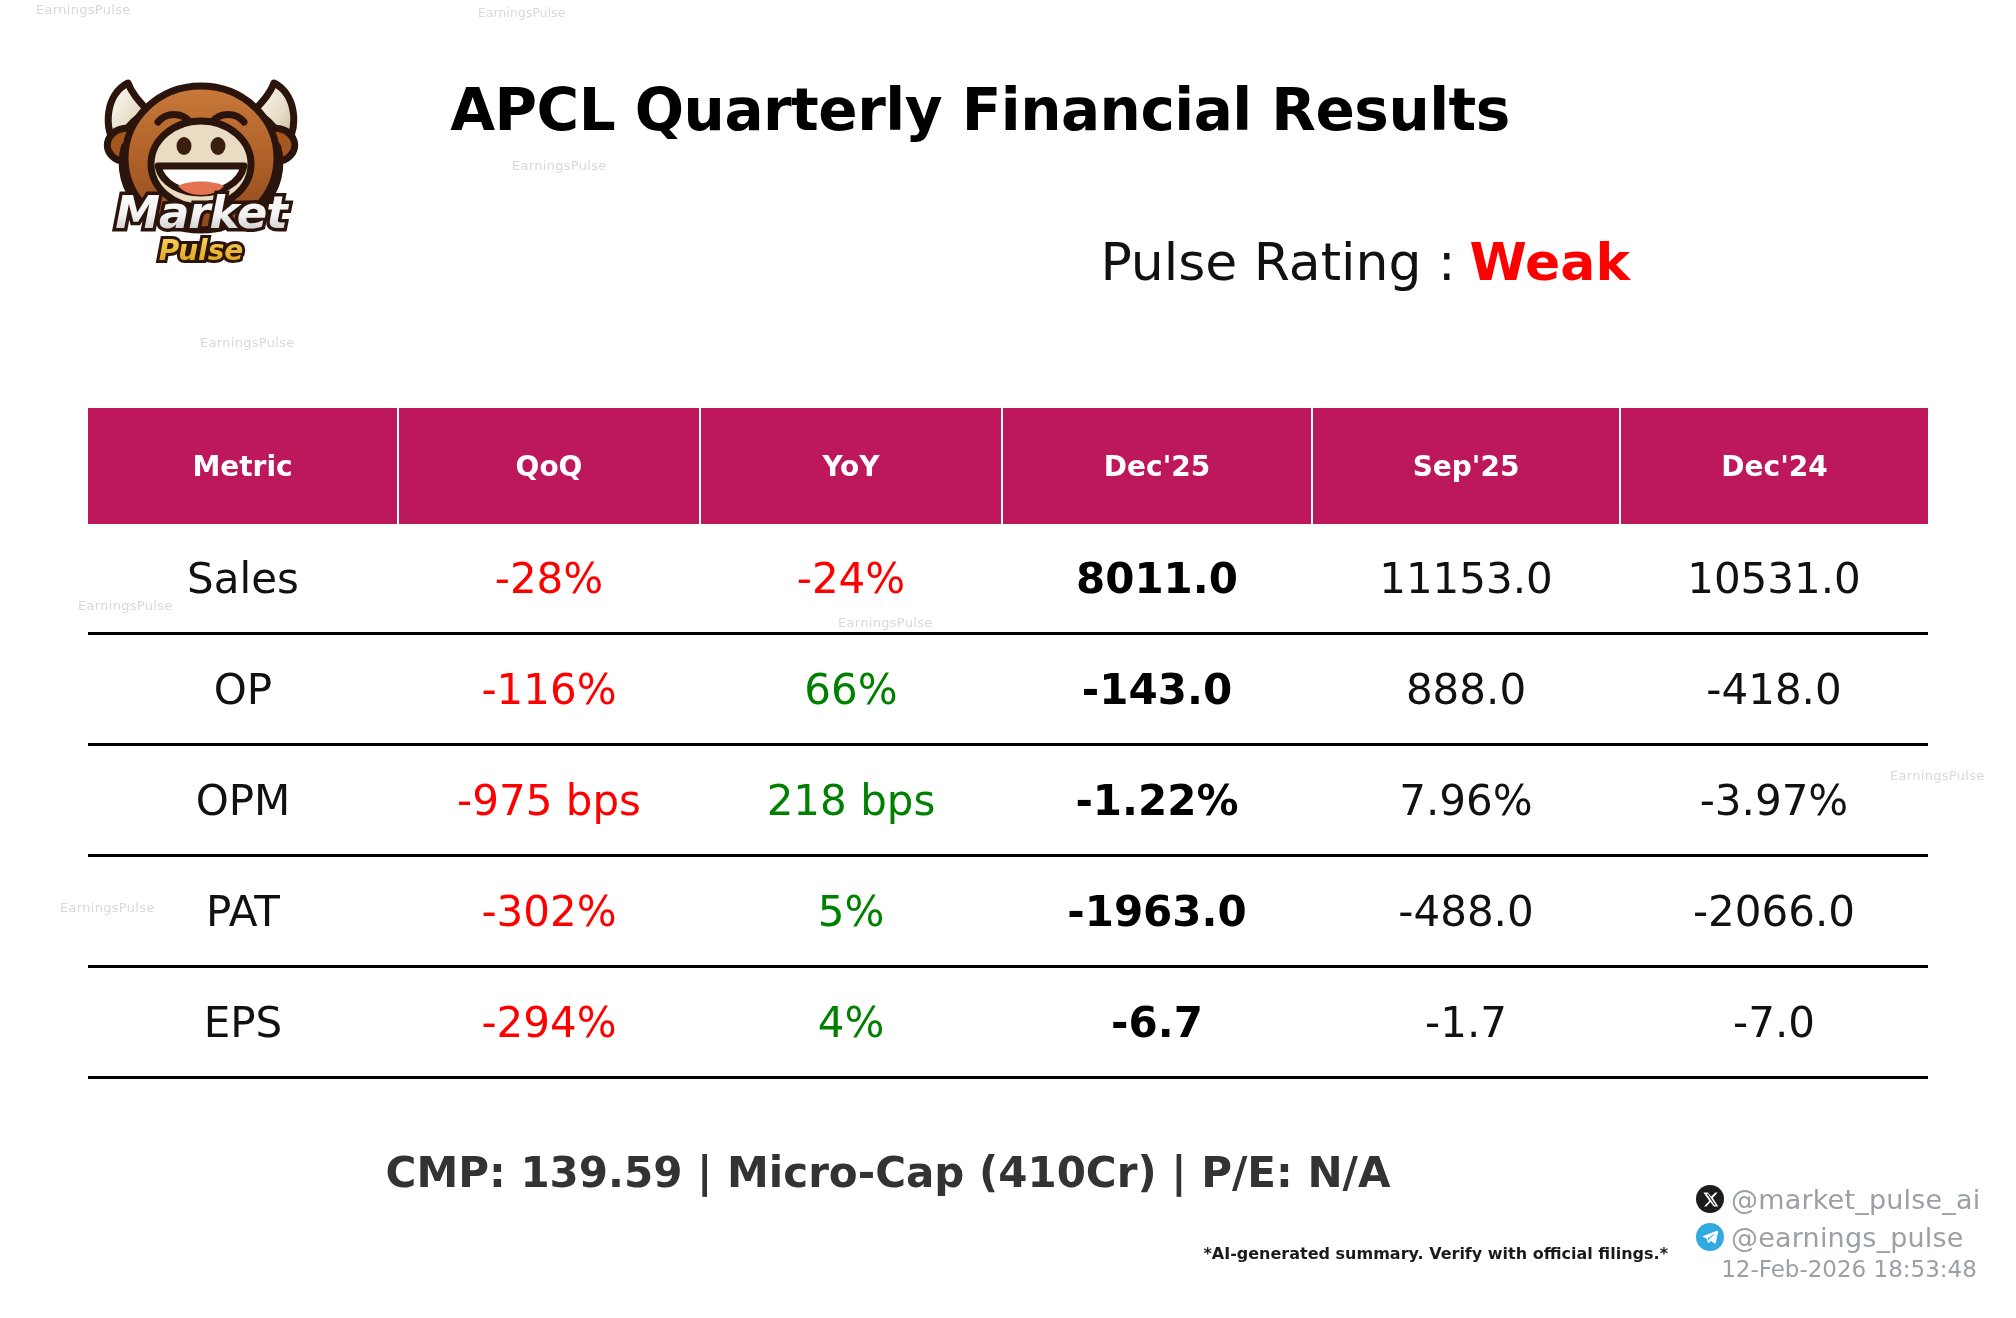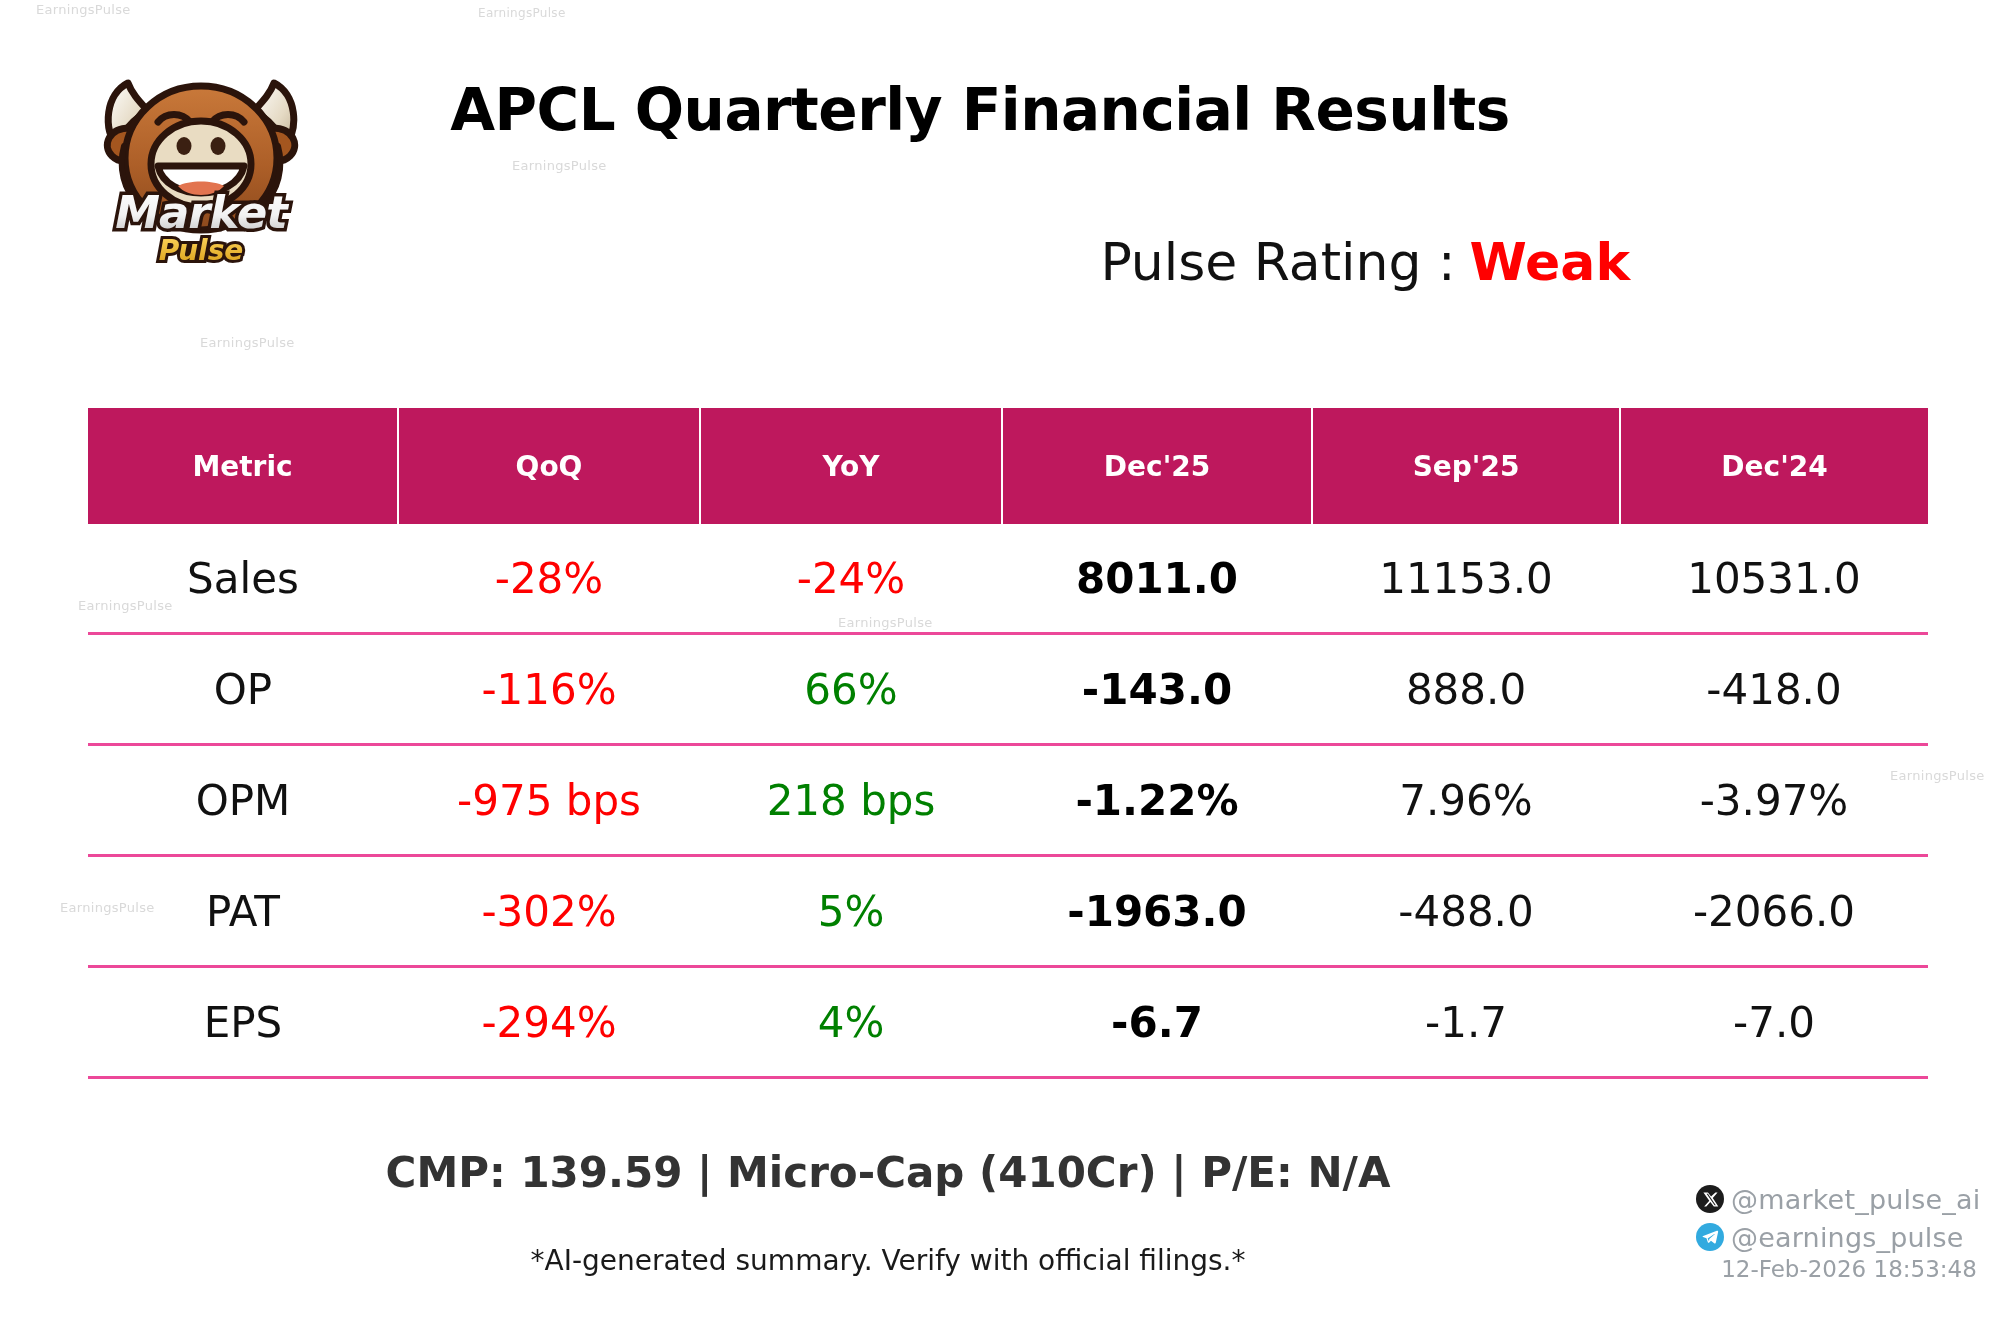--- a/index.html
+++ b/index.html
@@ -99,21 +99,21 @@
     border-right: 2px solid #ffffff;
     padding: 15px;
   }
   .table thead th:last-child { border-right: none; }
 
   .table tbody td {
     height: 108px;
     text-align: center;
     vertical-align: middle;
     font-size: 42px;
-    border-bottom: 3px solid #ec4899;
+    border-bottom: 3px solid #000000;
     padding: 0;
     background: transparent;
   }
   .table tbody tr:first-child td { border-top: none; }
   .cell-metric { color: #111111; font-weight: normal; }
   .cell-primary { font-weight: bold; color: #000000; }
   .cell-plain { font-weight: normal; color: #111111; }
   .pos { color: #008000; }
   .neg { color: #ff0000; }
 
@@ -128,23 +128,23 @@
     font-weight: bold;
     color: #333333;
     z-index: 3;
     white-space: nowrap;
   }
   .disclaimer {
     position: absolute;
     left: 108px;
     top: 1244px;
     width: 1560px;
-    text-align: center;
-    font-size: 28px;
-    font-weight: normal;
+    text-align: right;
+    font-size: 16px;
+    font-weight: bold;
     color: #1a1a1a;
     z-index: 3;
     white-space: nowrap;
   }
 
   
   .socials {
     position: absolute;
     right: 20px;
     top: 1180px;

